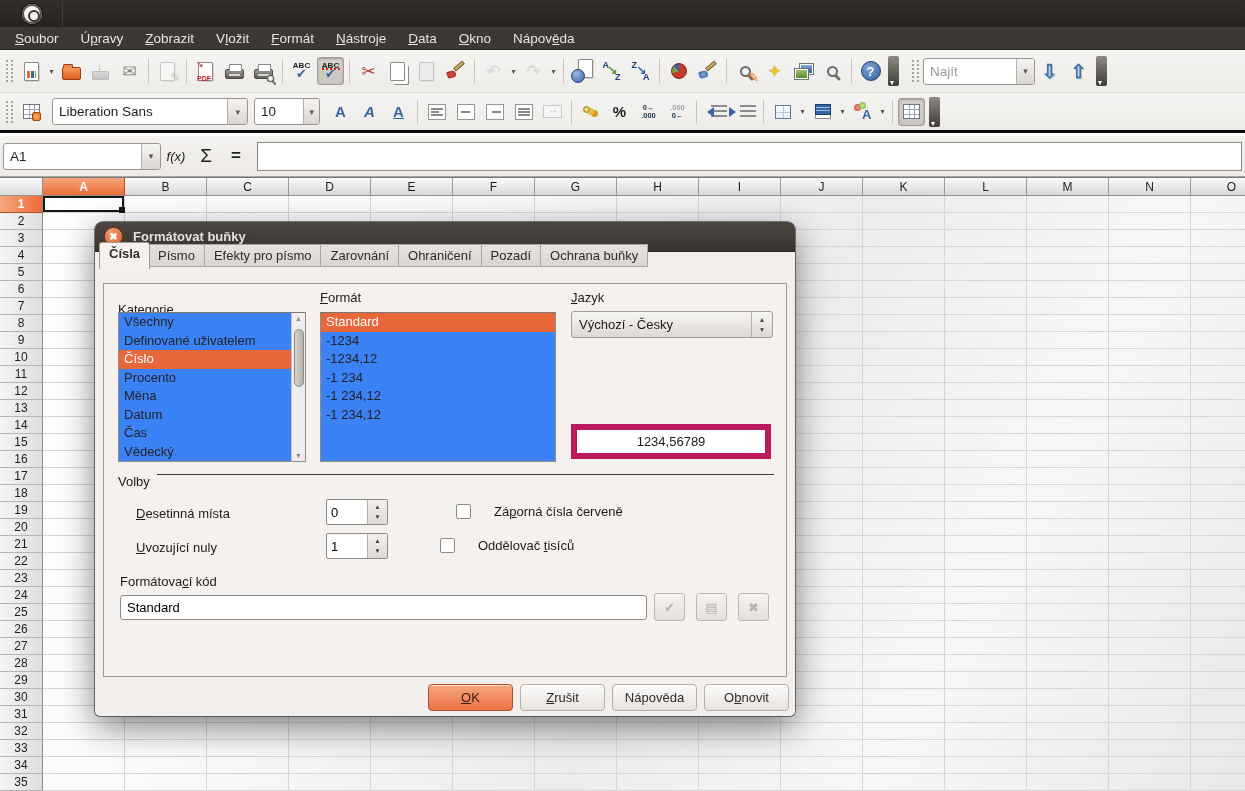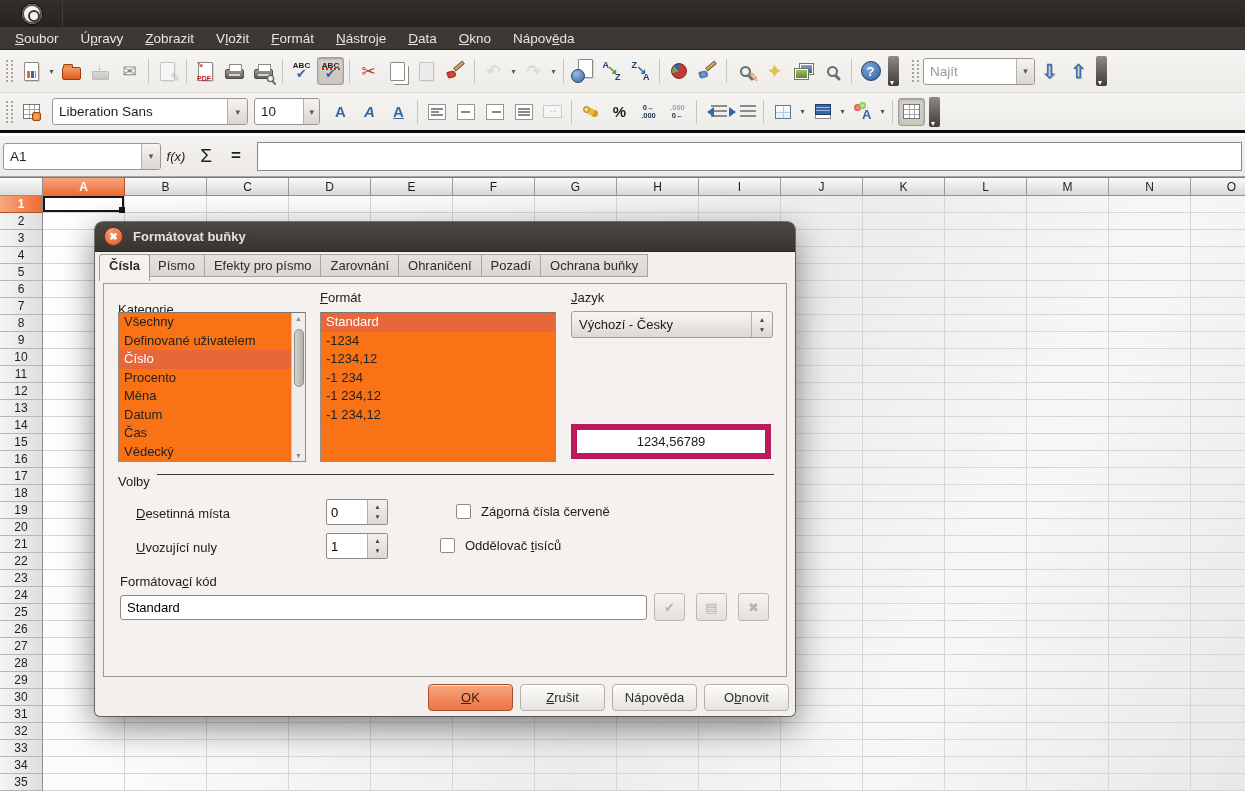--- a/index.html
+++ b/index.html
@@ -119,43 +119,43 @@
   .rowhdr.sel{background:linear-gradient(90deg,#f6a77d,#ec6c36);color:#fff;font-weight:bold;border-bottom:1px solid #b65222}
   .grid{position:absolute;left:43px;top:19px;right:0;bottom:0;background-image:repeating-linear-gradient(to right,transparent 0 81px,#d6d6d6 81px 82px),repeating-linear-gradient(to bottom,transparent 0 16px,#d6d6d6 16px 17px),linear-gradient(118deg,#ffffff 0%,#fbfbfb 25%,#ececec 55%,#f7f7f7 75%,#e8e8e8 100%)}
   .cell-a1{position:absolute;left:0;top:0;width:81px;height:16px;background:#fff;border:2px solid #161616}
   .cell-a1 .handle{position:absolute;right:-3px;bottom:-3px;width:6px;height:6px;background:#161616}
 
   
   .dialog{position:absolute;left:95px;top:222px;width:700px;height:494px;background:#f2efec;border-radius:8px 8px 5px 5px;box-shadow:0 10px 34px rgba(0,0,0,.5),0 0 0 1px rgba(40,36,32,.55);z-index:10}
   .dlg-title{height:30px;background:linear-gradient(#4c4archive741,#38342f);background:linear-gradient(#4c4741,#38342f);border-radius:7px 7px 0 0;position:relative;display:flex;align-items:center;border-bottom:1px solid #262320}
   .dlg-title .close{position:absolute;left:9px;top:5px;width:19px;height:19px;border-radius:50%;background:radial-gradient(circle at 35% 30%,#f49a6d,#dd5b27);border:1px solid #80301281;border:1px solid #803012;color:#fff;font-size:10px;font-weight:bold;display:flex;align-items:center;justify-content:center;box-shadow:inset 0 1px 0 rgba(255,255,255,.35)}
   .dlg-title .txt{color:#e5e1dc;font-weight:bold;font-size:13px;padding-left:38px}
-  .dlg-tabs{position:absolute;left:4px;top:32px;height:27px;display:flex;align-items:flex-start}
+  .dlg-tabs{position:absolute;left:4px;top:20px;height:27px;display:flex;align-items:center}
   .tab{height:23px;padding:0 9px;line-height:22px;font-size:13px;background:linear-gradient(#e6e2dd,#d9d5cf);border:1px solid #a9a49d;border-left:none;color:#2e2c28}
   .tab:first-child{border-left:1px solid #a9a49d}
   .tab.active{height:27px;background:#f4f1ee;border:1px solid #9f9a93;border-bottom:none;border-radius:3px 3px 0 0;font-weight:bold;margin-right:-1px;position:relative;z-index:2}
   .dlg-panel{position:absolute;left:8px;top:61px;width:684px;height:394px;border:1px solid #9f9a93;background:#f4f1ee}
   .plbl{position:absolute;font-size:13px;color:#1d1b18}
-  .listbox{position:absolute;background:#f97316;border:1px solid #918c86;border-top-color:#7c7872;overflow:hidden}
+  .listbox{position:absolute;background:#3b82f6;border:1px solid #918c86;border-top-color:#7c7872;overflow:hidden}
   .li{height:18.5px;line-height:18.5px;padding:0 5px;font-size:13px;white-space:nowrap}
   .li.sel{background:#e7663a;color:#fff}
   .vscroll{position:absolute;right:0;top:0;bottom:0;width:14px;background:#eeedeb;border-left:1px solid #c6c3be}
   .vscroll .up,.vscroll .dn{position:absolute;left:0;width:100%;text-align:center;font-size:7px;color:#8a867f}
   .vscroll .up{top:2px}.vscroll .dn{bottom:2px}
   .vscroll .thumb{position:absolute;left:1.5px;top:16px;width:10px;height:58px;border-radius:6px;background:linear-gradient(90deg,#d6d3cf,#b3afa9);border:1px solid #908b84}
   .gtkcombo{position:absolute;height:27px;background:linear-gradient(#f8f6f4,#dcd8d3);border:1px solid #a39e97;border-radius:3px;display:flex;align-items:center}
   .gtkcombo .val{flex:1;padding:0 7px;font-size:13px;color:#1d1b18;white-space:nowrap;overflow:hidden}
   .gtkcombo .spin{width:21px;align-self:stretch;border-left:1px solid #b5b0aa;display:flex;flex-direction:column;align-items:center;justify-content:center;font-size:6.5px;color:#46423d;line-height:1.4}
   .preview{position:absolute;background:#fff;border:6px solid #be185d;display:flex;align-items:center;justify-content:center;font-size:13px;color:#1d1b18}
   .grp{position:absolute;display:flex;align-items:flex-start}
   .grp .line{flex:1;border-top:1px solid #3f3c38;margin-left:7px}
   .spinbox{position:absolute;width:62px;height:26px;display:flex;background:#fff;border:1px solid #8f8a84;border-radius:2px}
   .spinbox input{width:100%;border:none;outline:none;padding:0 4px;font-size:13px;font-family:"Liberation Sans",sans-serif;background:transparent}
   .spinbox .spin{width:20px;flex:0 0 auto;background:linear-gradient(#f3f1ee,#ddd9d4);border-left:1px solid #b5b0aa;display:flex;flex-direction:column;align-items:center;justify-content:center;font-size:6.5px;color:#46423d;line-height:1.5}
-  .chkrow{position:absolute;display:flex;align-items:center;gap:10px;font-size:13px;color:#1d1b18}
+  .chkrow{position:absolute;display:flex;align-items:center;gap:23px;font-size:13px;color:#1d1b18}
   .cb{width:15px;height:15px;background:#fff;border:1px solid #8f8a84;border-radius:2px;flex:0 0 auto}
   .kodinput{position:absolute;height:25px;background:#fff;border:1px solid #8f8a84;border-radius:3px;padding:0 6px;font-size:13px;font-family:"Liberation Sans",sans-serif;outline:none}
   .minibtn{position:absolute;width:31px;height:28px;background:linear-gradient(#f5f3f1,#e3e0db);border:1px solid #bcb7b1;border-radius:3px;display:flex;align-items:center;justify-content:center;font-size:13px;color:#b6b3ae}
   .dlg-buttons{position:absolute;right:6px;top:462px;display:flex;gap:7px}
   .btn{min-width:85px;height:27px;border-radius:4px;font-size:13px;display:flex;align-items:center;justify-content:center;background:linear-gradient(#fdfcfb,#e6e2de);border:1px solid #b4afa8;color:#2e2c28;box-shadow:0 1px 0 rgba(255,255,255,.6) inset}
   .btn.ok{background:linear-gradient(#f6a67c,#ee7246);border:1px solid #aa4f28;color:#3b2013;font-weight:normal}
 </style>
 </head>
 <body>
 

